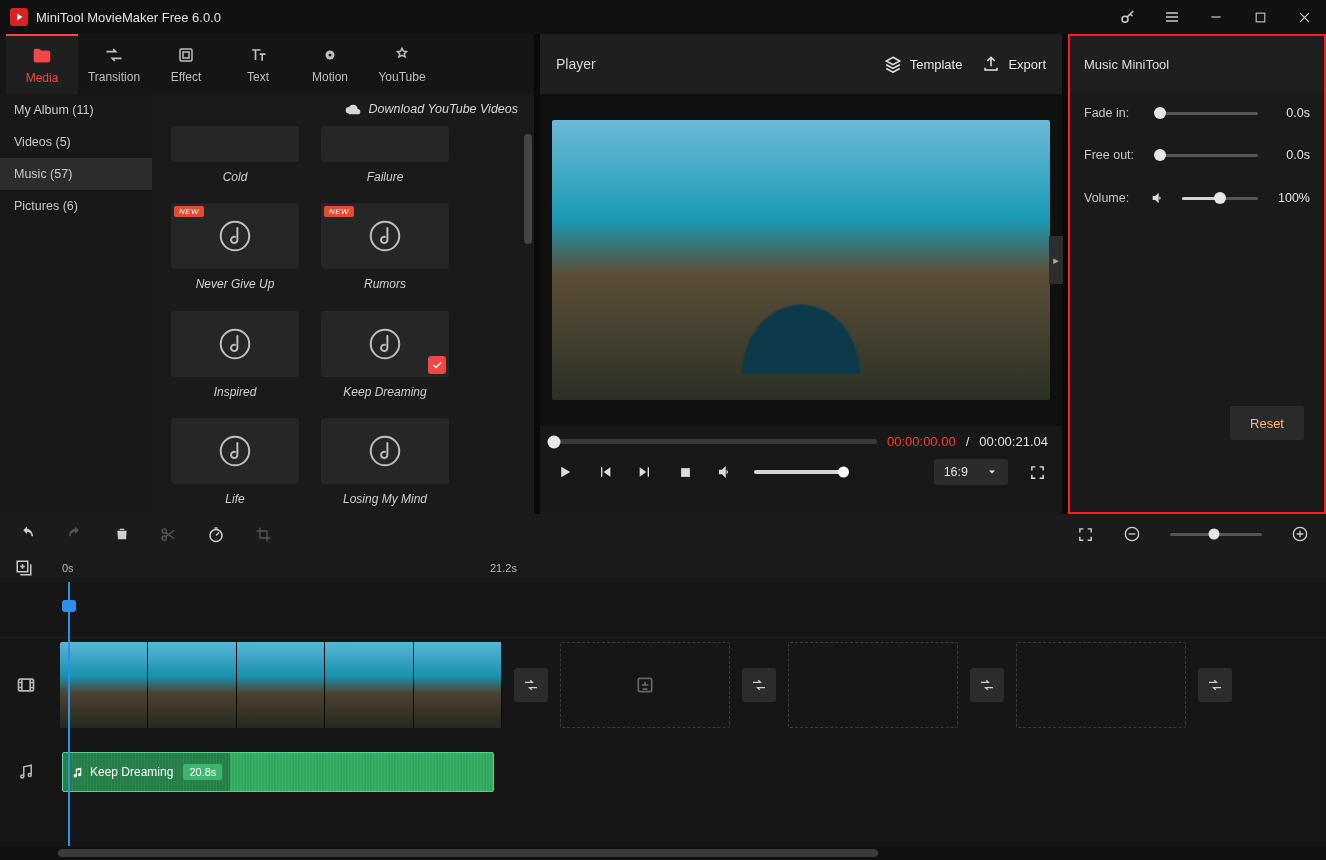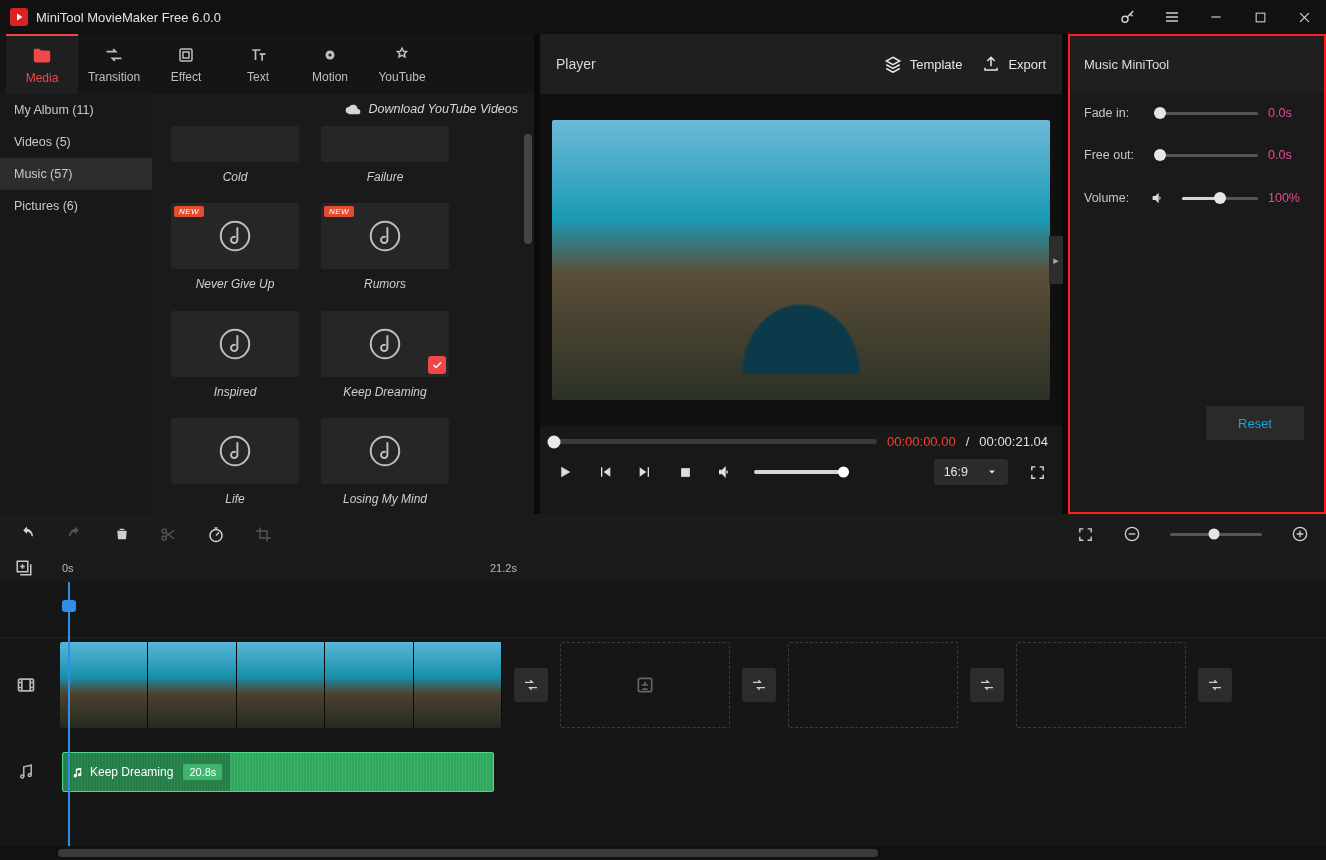--- a/index.html
+++ b/index.html
@@ -67,23 +67,23 @@
 
 .rightpanel { width: 258px; background: #1a1a1a; margin-left: 6px; display: flex; flex-direction: column; border: 2px solid #ff1e1e; }
 .rphdr { height: 56px; display: flex; align-items: center; padding: 0 14px; background: #1f1f1f; font-size: 13px; color: #dcdcdc; }
 .rpbody { flex: 1; padding: 14px 14px 0; }
 .proprow { display: flex; align-items: center; margin-bottom: 28px; font-size: 12.5px; color: #c6c6c6; }
 .proprow .plabel { width: 66px; }
 .pslider { flex: 1; height: 3px; background: #555; border-radius: 2px; position: relative; margin: 0 10px; }
 .pslider .dot { position: absolute; left: 0; top: 50%; transform: translate(-50%,-50%); width: 12px; height: 12px; background: #e6e6e6; border-radius: 50%; }
 .pslider.full .dot { left: 50%; }
 .pslider.full::before { content: ''; position: absolute; left: 0; width: 50%; height: 100%; background: #d4d4d4; border-radius: 2px; }
-.pval { width: 42px; text-align: left; color: #ec4899; }
+.pval { width: 42px; text-align: right; color: #e5e5e5; }
 .vol-ico { margin-right: 6px; color: #ddd; }
-.resetbtn { margin: 200px 6px 14px auto; width: 98px; height: 34px; background: #2a2a2a; color: #0ea5e9; display: flex; align-items: center; justify-content: center; border-radius: 2px; font-size: 13px; text-align: center; }
+.resetbtn { margin: 200px 6px 14px auto; width: 74px; height: 34px; background: #2a2a2a; color: #fdba74; display: flex; align-items: center; justify-content: center; border-radius: 2px; font-size: 13px; text-align: center; }
 
 
 .toolrow { height: 40px; background: #1b1b1b; display: flex; align-items: center; padding: 0 18px; gap: 30px; }
 .toolrow .tool { color: #cfcfcf; }
 .toolrow .tool.dis { color: #555; }
 .toolrow .spacer { flex: 1; }
 .zoomslider { width: 92px; height: 3px; background: #555; position: relative; border-radius: 2px; }
 .zoomslider .dot { position: absolute; left: 48%; top: 50%; transform: translate(-50%,-50%); width: 11px; height: 11px; background: #e4e4e4; border-radius: 50%; }
 
 

